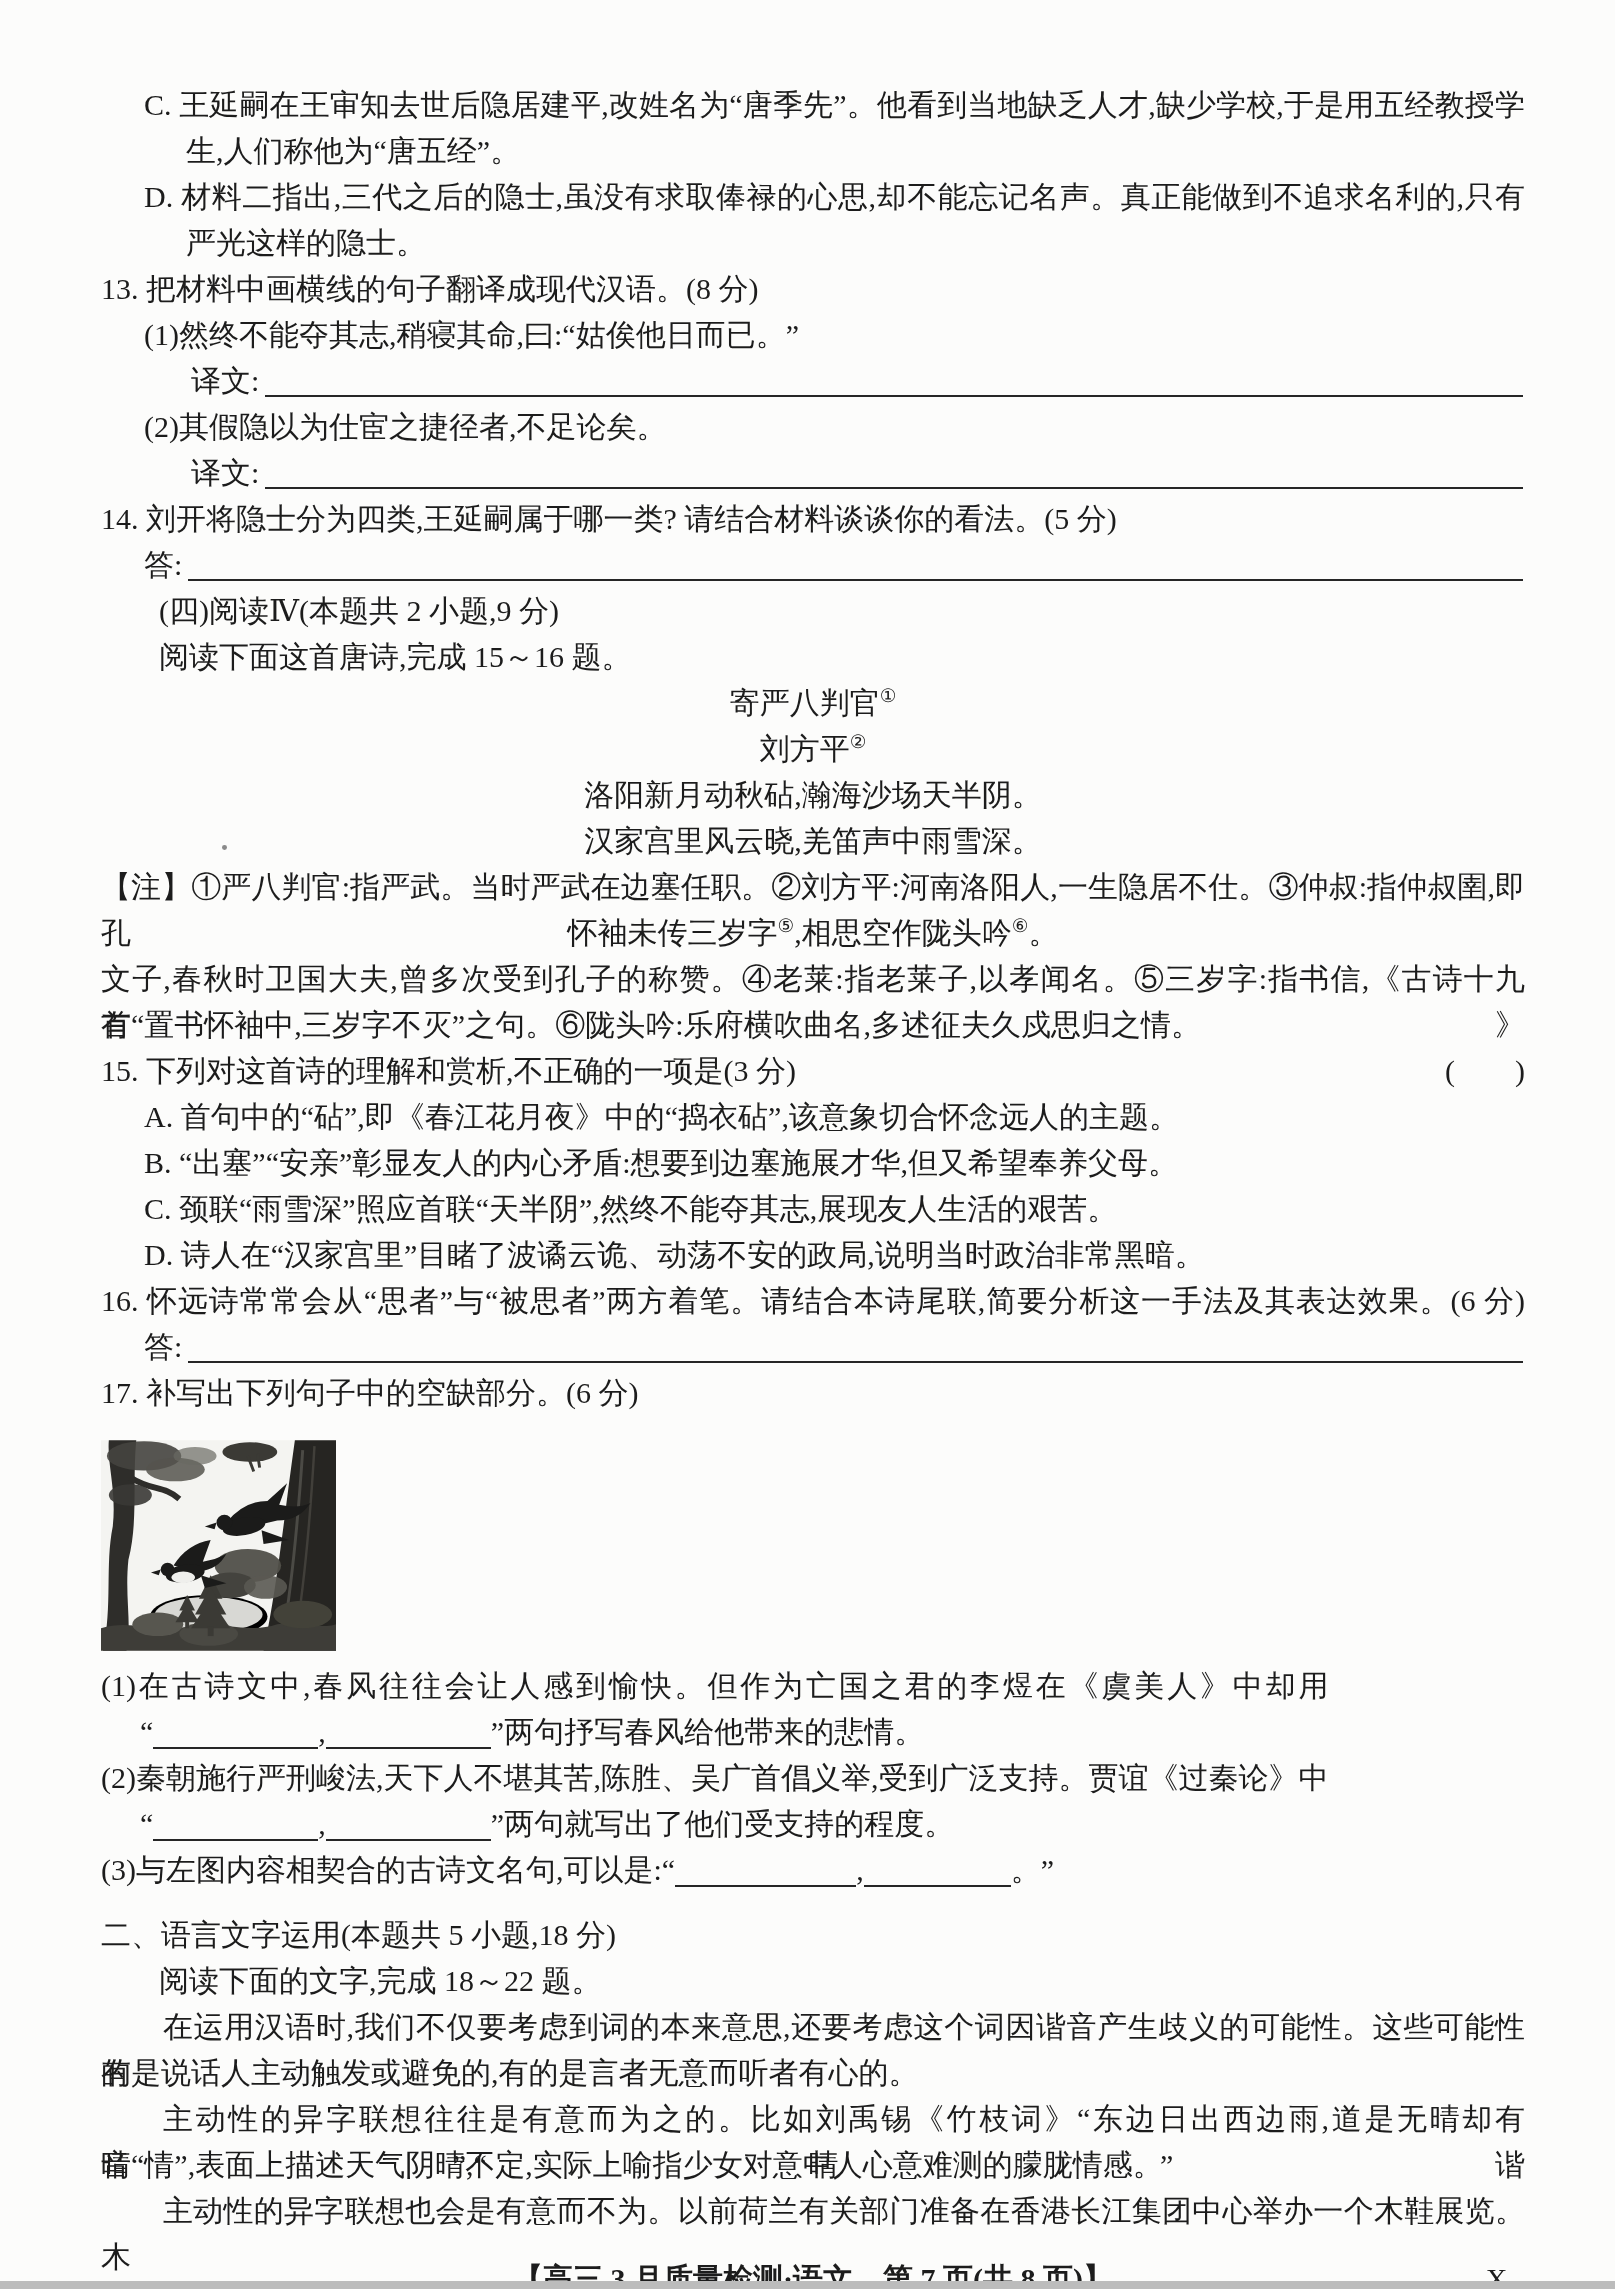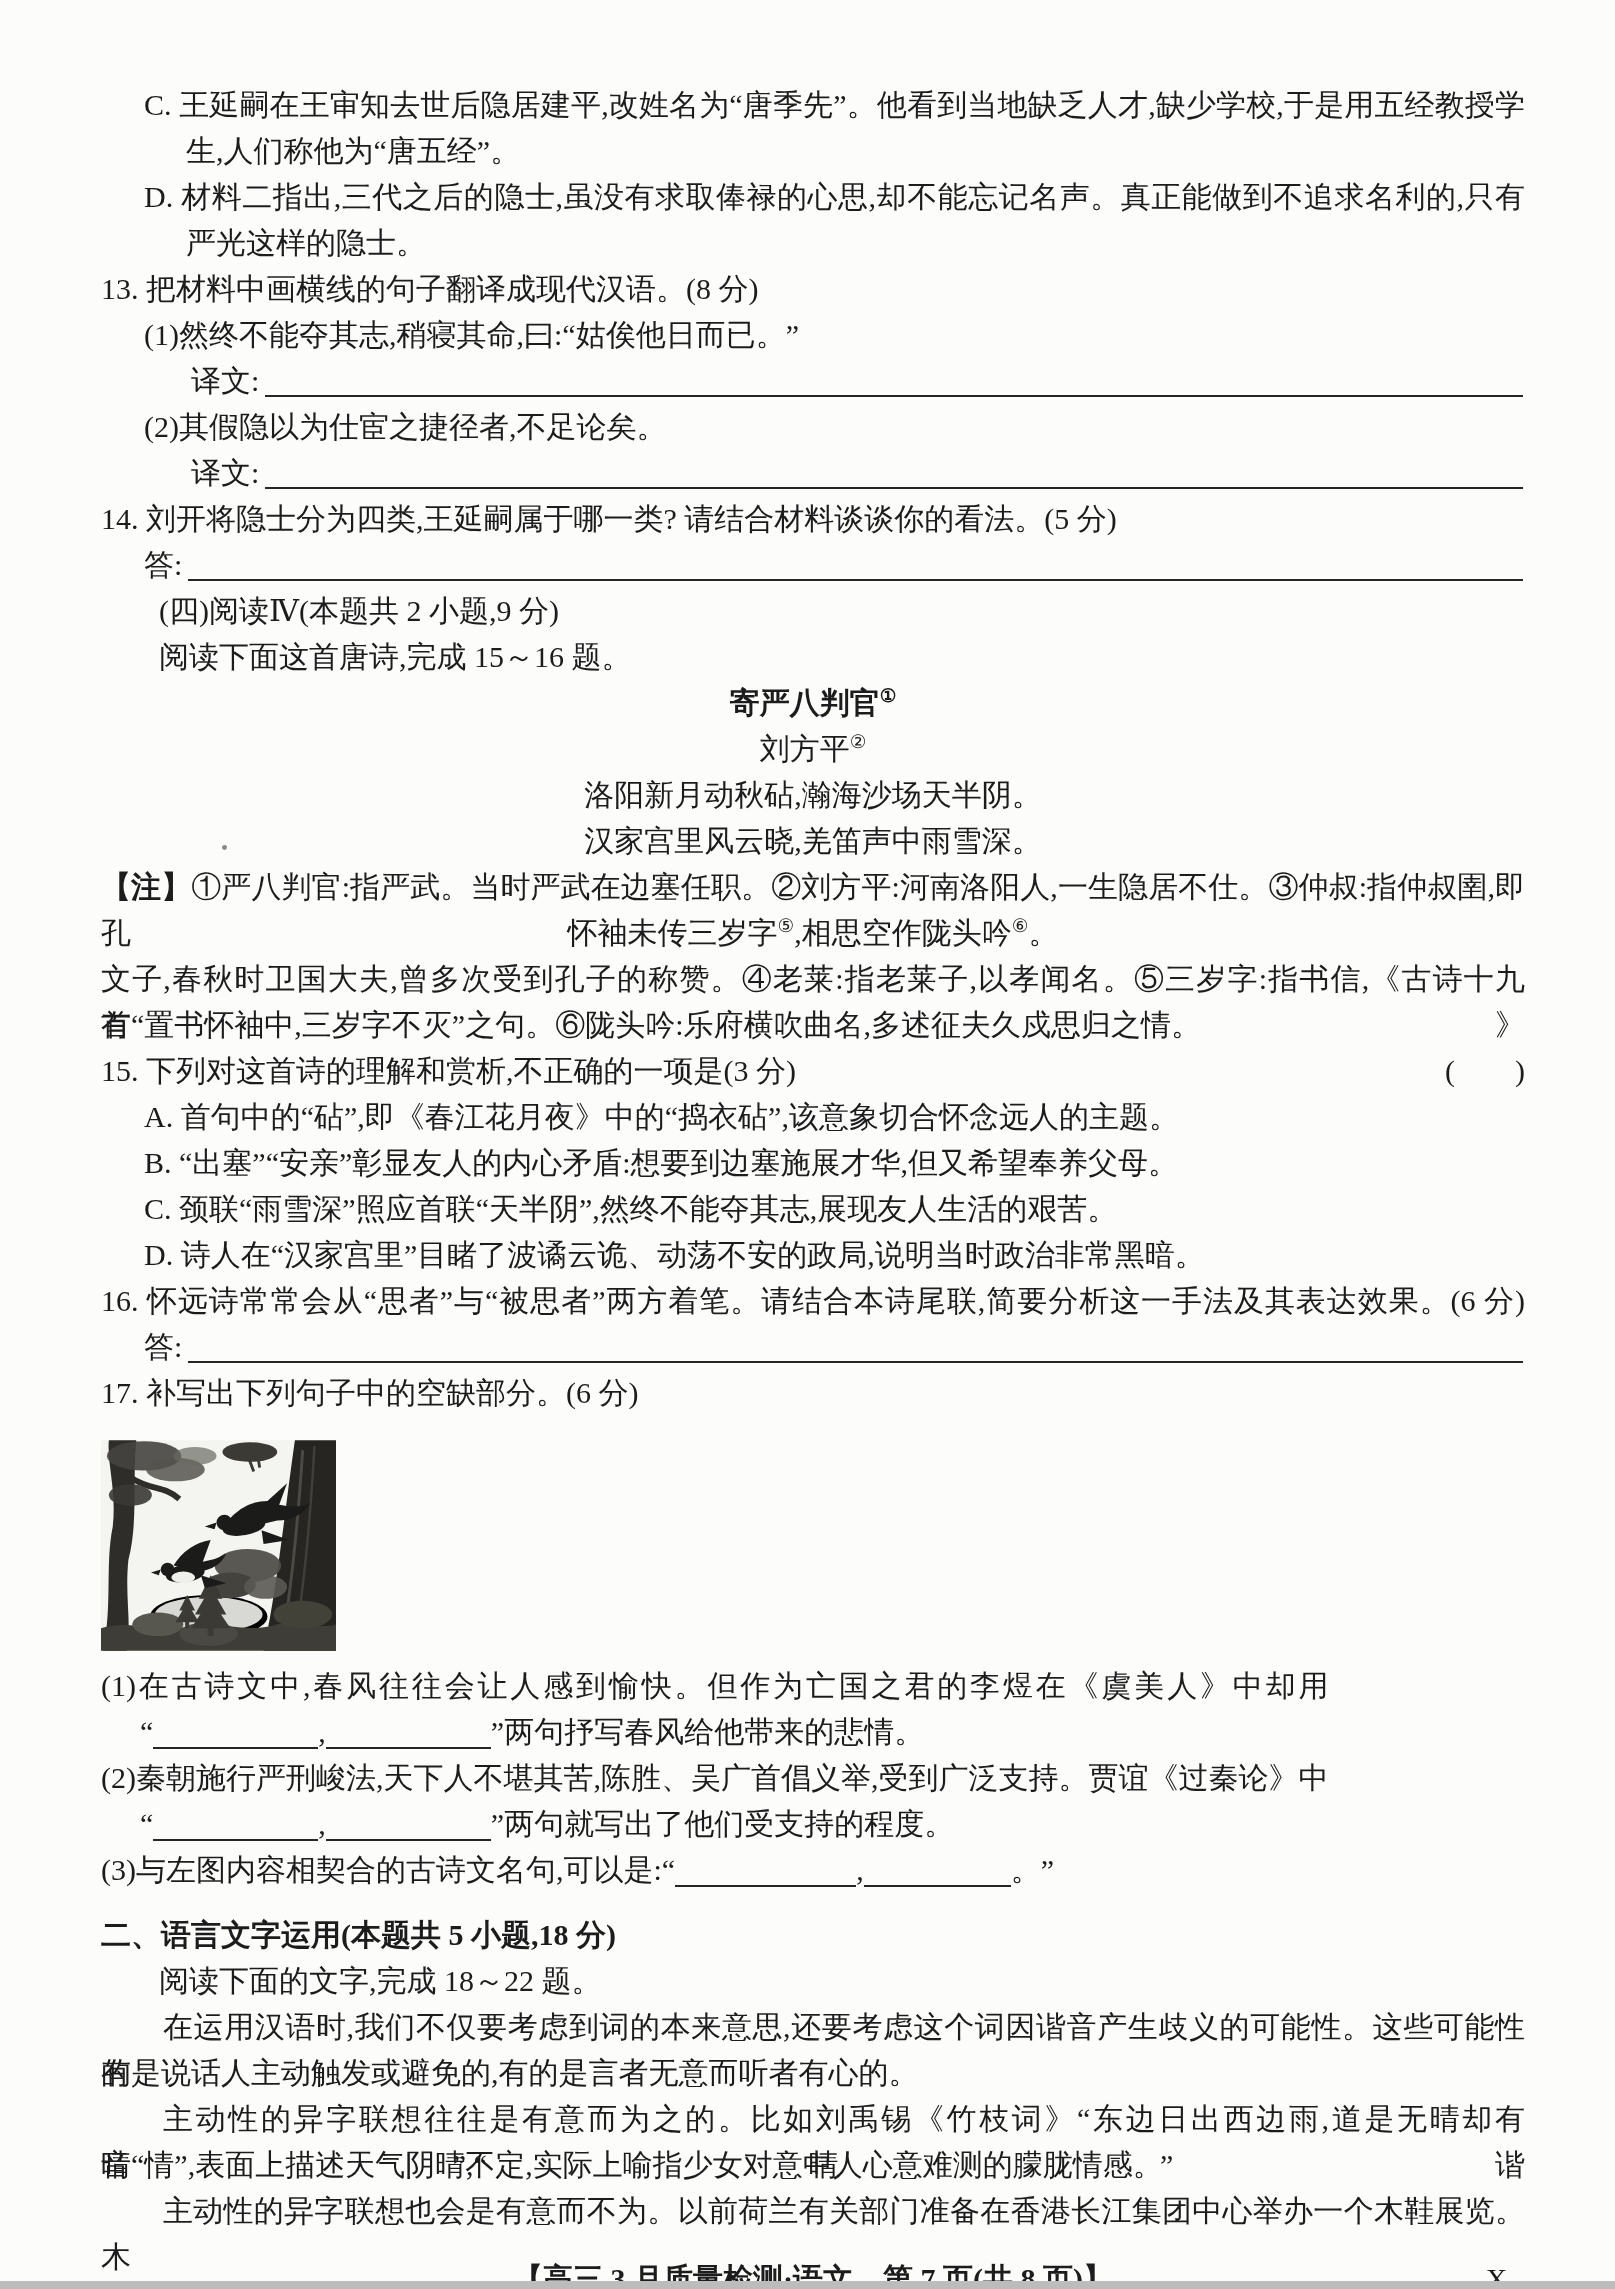--- a/index.html
+++ b/index.html
@@ -15,21 +15,21 @@
     font-size:30px;
     overflow:hidden;
   }
   .row{height:46px;line-height:46px;white-space:nowrap;}
   .just{white-space:normal;text-align:justify;text-align-last:justify;}
   .in44{padding-left:43px;}
   .in59{padding-left:58px;}
   .in63{text-indent:62px;}
   .in87{padding-left:85px;}
   .in92{padding-left:90px;}
-  .b{font-weight:bold;}
+  .b{font-weight:normal;}
   .center{text-align:center;white-space:nowrap;}
   sup{font-size:0.62em;vertical-align:super;line-height:0;}
   .ansrow{display:flex;align-items:stretch;height:46px;line-height:46px;}
   .fill-line{flex:1 1 auto;border-bottom:2.9px solid #262626;margin:0 2px 6.9px 5.9px;}
   .q15row{display:flex;justify-content:space-between;height:46px;line-height:46px;}
   .blank{display:inline-block;border-bottom:2.9px solid #262626;height:29px;vertical-align:-6.9px;}
   .w168{width:165px;} .w150{width:147px;} .w185{width:181px;}
   .q17flex{display:flex;align-items:flex-start;min-height:229px;flex-direction:column;}
   .illus{flex:0 0 235px;width:235px;height:211px;margin-top:11.8px;}
   .q17col{flex:1 1 auto;min-width:0;}

